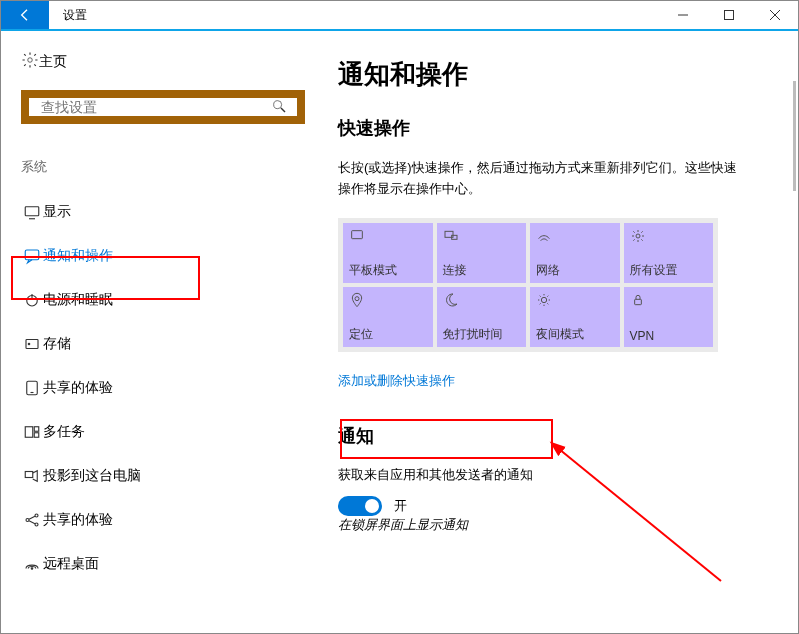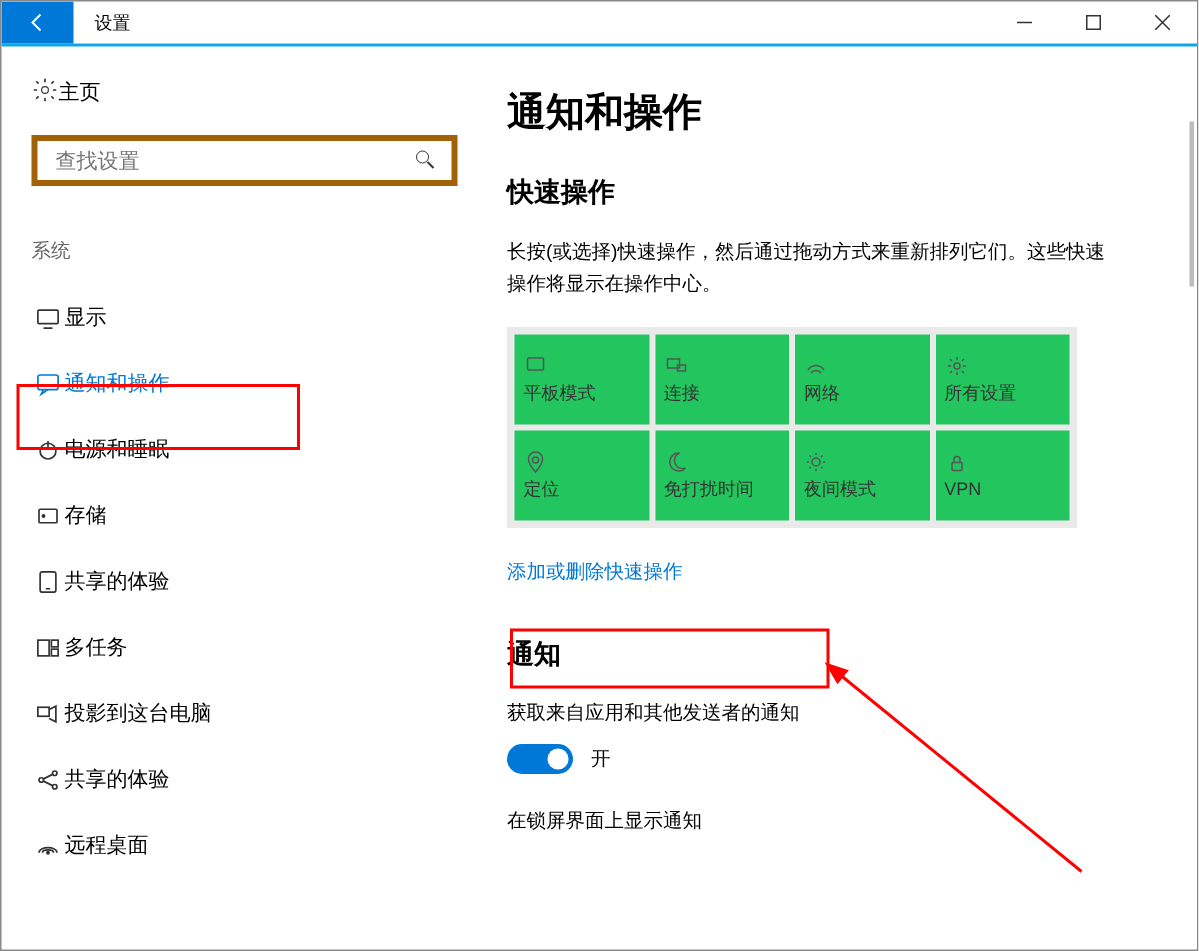--- a/index.html
+++ b/index.html
@@ -11,37 +11,37 @@
   .back-btn svg { width:16px; height:16px; stroke:#fff; }
   .title-text { flex:none; padding:0 14px; display:flex; align-items:center; font-size:12px; }
   .title-spacer { flex:1; }
   .caption-btn { width:46px; display:flex; align-items:center; justify-content:center; }
   .caption-btn svg { width:10px; height:10px; stroke:#333; }
   
   .body { display:flex; height:calc(100% - 30px); }
   .sidebar { width:317px; padding:20px 10px 0 20px; overflow:hidden; }
   .home-row { display:flex; align-items:center; margin-bottom:18px; font-size:14px; }
   .gear svg { width:18px; height:18px; stroke:#333; fill:none; }
-  .search { width:284px; height:34px; border:4px solid #a16207; display:flex; align-items:center; padding:0 10px; margin-bottom:34px; }
+  .search { width:284px; height:34px; border:8px solid #a16207; display:flex; align-items:center; padding:0 10px; margin-bottom:34px; }
   .search input { flex:1; border:none; outline:none; font-size:14px; color:#666; background:transparent; }
   .search .sicon svg { width:16px; height:16px; stroke:#333; fill:none; }
   .group-label { color:#666; font-size:13px; margin-bottom:14px; }
   .nav-item { display:flex; align-items:center; gap:2px; height:44px; padding-left:2px; font-size:14px; color:#000; }
   .nav-item.active { color:#0078d7; }
   .nav-item .nicon { width:18px; display:flex; align-items:center; justify-content:center; font-size:15px; color:#333; }
   .nav-item.active .nicon { color:#0078d7; }
   .hi-red { position:absolute; border:2px solid #ff0000; pointer-events:none; }
   
   .main { flex:1; padding:20px 26px 0 20px; position:relative; overflow:hidden; }
   .h1 { font-size:26px; font-weight:600; margin:6px 0 24px; }
   .h2 { font-size:18px; font-weight:600; margin:0 0 18px; }
   .p  { font-size:13px; color:#000; line-height:1.6; margin:0 0 18px; max-width:400px; }
   .tiles { background:#eaeaea; width:380px; padding:3px; }
   .tiles-row { display:flex; }
-  .tile { width:92px; height:60px; margin:2px; background:#22c55e; color:#333; display:flex; flex-direction:column; justify-content:center; padding:5px 6px 4px; font-size:12px; }
+  .tile { width:92px; height:60px; margin:2px; background:#c4b5fd; color:#333; display:flex; flex-direction:column; justify-content:space-between; padding:5px 6px 4px; font-size:12px; }
   .tile .ticon { height:18px; }
   .tile .ticon svg { width:16px; height:16px; stroke:#555; fill:none; stroke-width:1.5; }
   .link { color:#0078d7; font-size:13px; margin-top:20px; display:inline-block; }
   .toggle-row { display:flex; align-items:center; gap:12px; margin-top:12px; }
   .toggle { width:44px; height:20px; border-radius:10px; background:#0078d7; position:relative; }
   .toggle::after { content:""; position:absolute; right:3px; top:3px; width:14px; height:14px; background:#fff; border-radius:50%; }
   .scroll-thumb { position:absolute; right:2px; top:50px; width:3px; height:110px; background:#bcbcbc; }
   
   .overlay { position:absolute; top:0; left:0; width:799px; height:634px; pointer-events:none; }
 </style>
@@ -255,21 +255,21 @@
       </div>
 
       <a class="link">添加或删除快速操作</a>
 
       <div class="h2" style="margin-top:34px;">通知</div>
       <div>获取来自应用和其他发送者的通知</div>
       <div class="toggle-row">
         <div class="toggle"></div>
         <span>开</span>
       </div>
-      <div style="margin-top:22px;">在锁屏界面上显示通知</div>
+      <div style="font-style:italic;">在锁屏界面上显示通知</div>
     </div>
 
   </div>
 
   <div class="hi-red" style="left:10px; top:255px; width:189px; height:44px;"></div>
   <div class="hi-red" style="left:339px; top:418px; width:213px; height:40px;"></div>
 
   <svg class="overlay">
     <defs>
       <marker id="ah" markerWidth="10" markerHeight="10" refX="2" refY="3" orient="auto">

